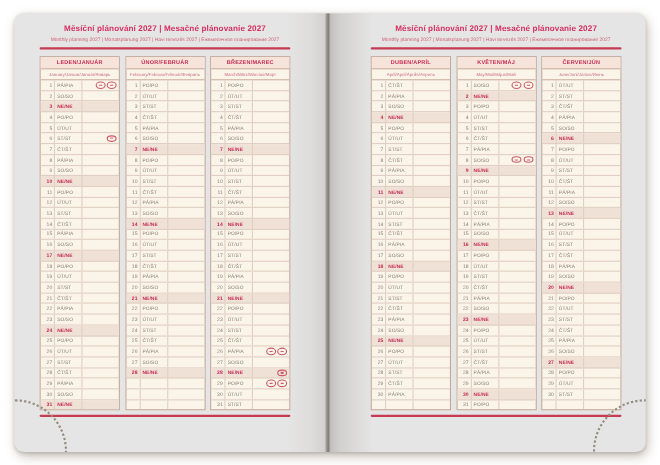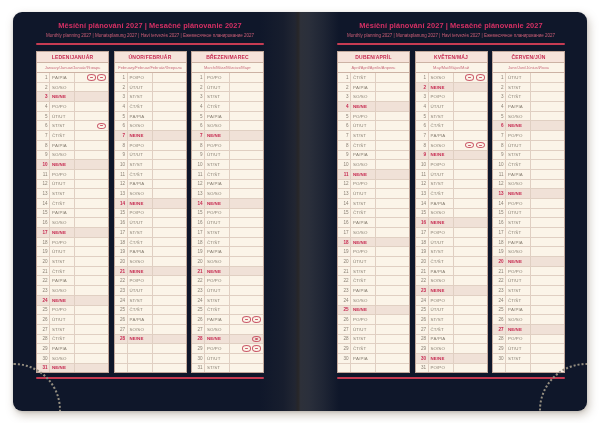--- a/index.html
+++ b/index.html
@@ -2,21 +2,21 @@
 <html><head>
 <meta charset="utf-8">
 <style>
   html,body{margin:0;padding:0;}
   body{
     width:600px;height:423px;background:#ffffff;overflow:hidden;
     font-family:"Liberation Sans", sans-serif;position:relative;
   }
   .book{
     position:absolute;left:13px;top:12px;width:574px;height:399px;
-    background:#0f172a;border-radius:9px;display:flex;overflow:hidden;
+    background:#e5e5e5;border-radius:9px;display:flex;overflow:hidden;
     box-shadow:2px 4px 10px rgba(120,105,85,.38), 0 1px 3px rgba(0,0,0,.15);
   }
   .page{position:relative;width:50%;height:100%;}
   .content{position:absolute;top:0;}
   .page.left  .content{left:23px;width:228px;}
   .page.right .content{left:37px;width:228px;}
 
   .title{margin-top:9px;text-align:center;font-size:7.4px;font-weight:bold;color:#d63064;letter-spacing:.1px;white-space:nowrap;}
   .subtitle{margin-top:3px;text-align:center;font-size:4.5px;color:#cf5f77;white-space:nowrap;}
   .hrule{margin-top:5px;height:1.5px;background:#c63b52;border-radius:1px;}

